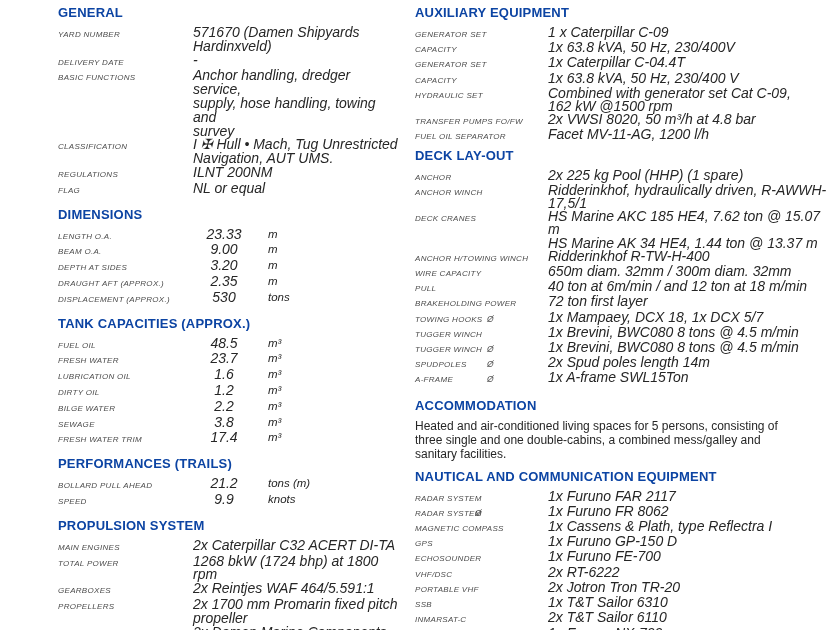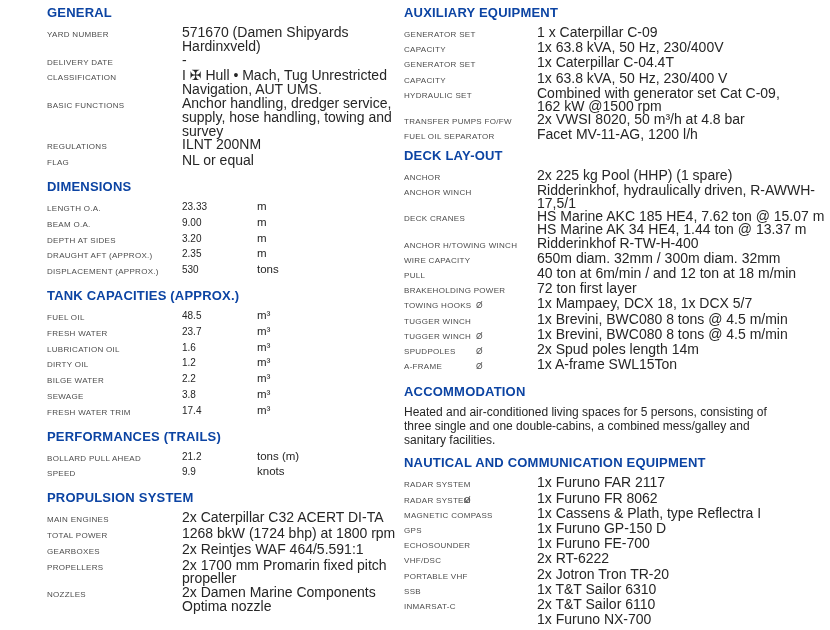--- a/index.html
+++ b/index.html
@@ -9,38 +9,38 @@
     font-family:"Liberation Sans",sans-serif;
     -webkit-font-smoothing:antialiased;
   }
   .col{flex:none;}
   .col-left{width:352px;margin-right:5px;}
   .col-right{width:424px;}
   .h{
     margin:0 0 6px 0;font-size:13px;line-height:15px;font-weight:bold;
     color:var(--accent,#0c44a3);letter-spacing:.2px;
   }
-  .sec{margin-bottom:9px;}
+  .sec{margin-bottom:9px;margin-left:11px;}
   .col-right .sec-aux{margin-bottom:4px;}
   .col-right .sec-deck{margin-bottom:11px;}
   .col-right .sec-accom{margin-bottom:8px;}
-  .row{display:flex;align-items:flex-start;}
+  .row{display:flex;align-items:flex-start;font-style:italic;}
   .col-left .row{line-height:13.8px;}
   .col-right .row{line-height:13.2px;}
   .lbl{
     flex:none;position:relative;font-size:8px;letter-spacing:.3px;
     color:var(--label,#4c4c4c);padding-top:2px;
   }
   .col-left .lbl{width:135px;}
   .col-right .lbl{width:133px;}
   .flag{position:absolute;top:2px;font-size:8.5px;color:var(--label,#4c4c4c);}
   .sec-deck .flag{left:72px;}
   .sec-naut .flag{left:60px;}
   .val{font-size:14px;color:var(--text,#262626);white-space:pre-line;}
-  .num{flex:none;width:62px;text-align:left;font-size:10px;color:var(--text,#262626);}
+  .num{flex:none;width:62px;text-align:center;font-size:14px;color:var(--text,#262626);}
   .unit{margin-left:13px;font-size:11.5px;color:var(--text,#262626);}
   .para{margin:0;font-size:12px;line-height:14px;color:var(--text,#262626);white-space:pre-line;}
 </style>
 </head>
 <body>
 
 <div class="page">
 
   <div class="col col-left">
 
@@ -50,29 +50,29 @@
           <div class="row">
             <span class="lbl"><span>YARD NUMBER</span></span>
             <span class="val">571670 (Damen Shipyards
 Hardinxveld)</span>
           </div>
           <div class="row">
             <span class="lbl"><span>DELIVERY DATE</span></span>
             <span class="val">-</span>
           </div>
           <div class="row">
-            <span class="lbl"><span>CLASSIFICATION</span></span>
-            <span class="val">I ✠ Hull •  Mach, Tug Unrestricted
-Navigation, AUT UMS.</span>
-          </div>
-          <div class="row">
             <span class="lbl"><span>BASIC FUNCTIONS</span></span>
             <span class="val">Anchor handling, dredger service,
 supply, hose handling, towing and
 survey</span>
+          </div>
+          <div class="row">
+            <span class="lbl"><span>CLASSIFICATION</span></span>
+            <span class="val">I ✠ Hull •  Mach, Tug Unrestricted
+Navigation, AUT UMS.</span>
           </div>
           <div class="row">
             <span class="lbl"><span>REGULATIONS</span></span>
             <span class="val">ILNT 200NM</span>
           </div>
           <div class="row">
             <span class="lbl"><span>FLAG</span></span>
             <span class="val">NL or equal</span>
           </div>
         </div>

